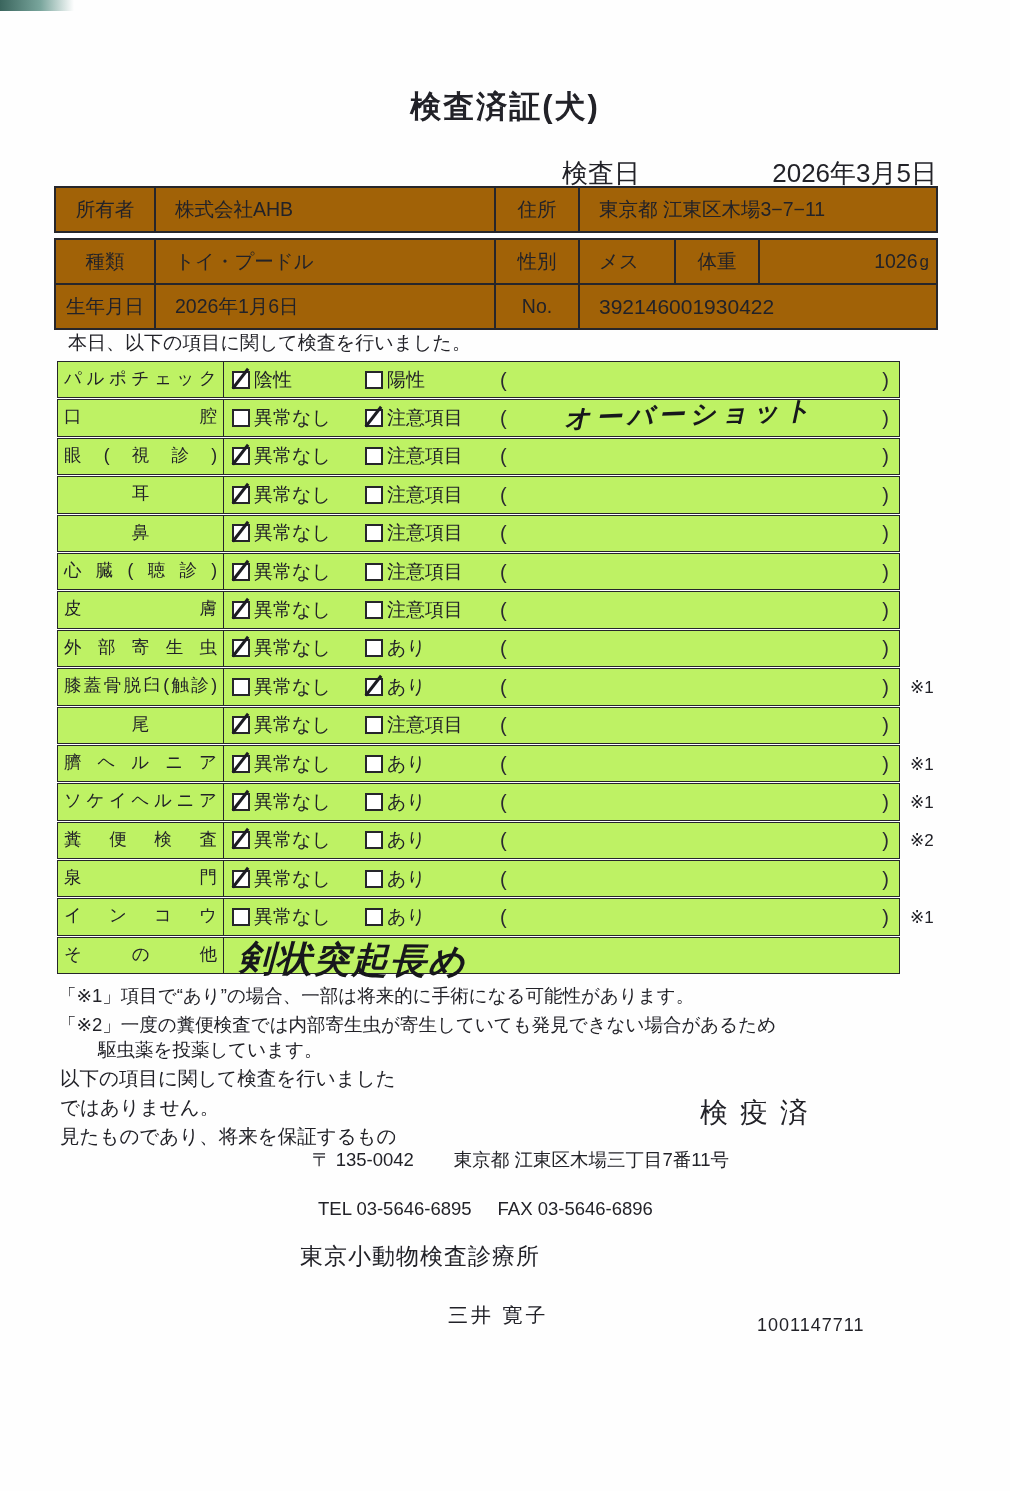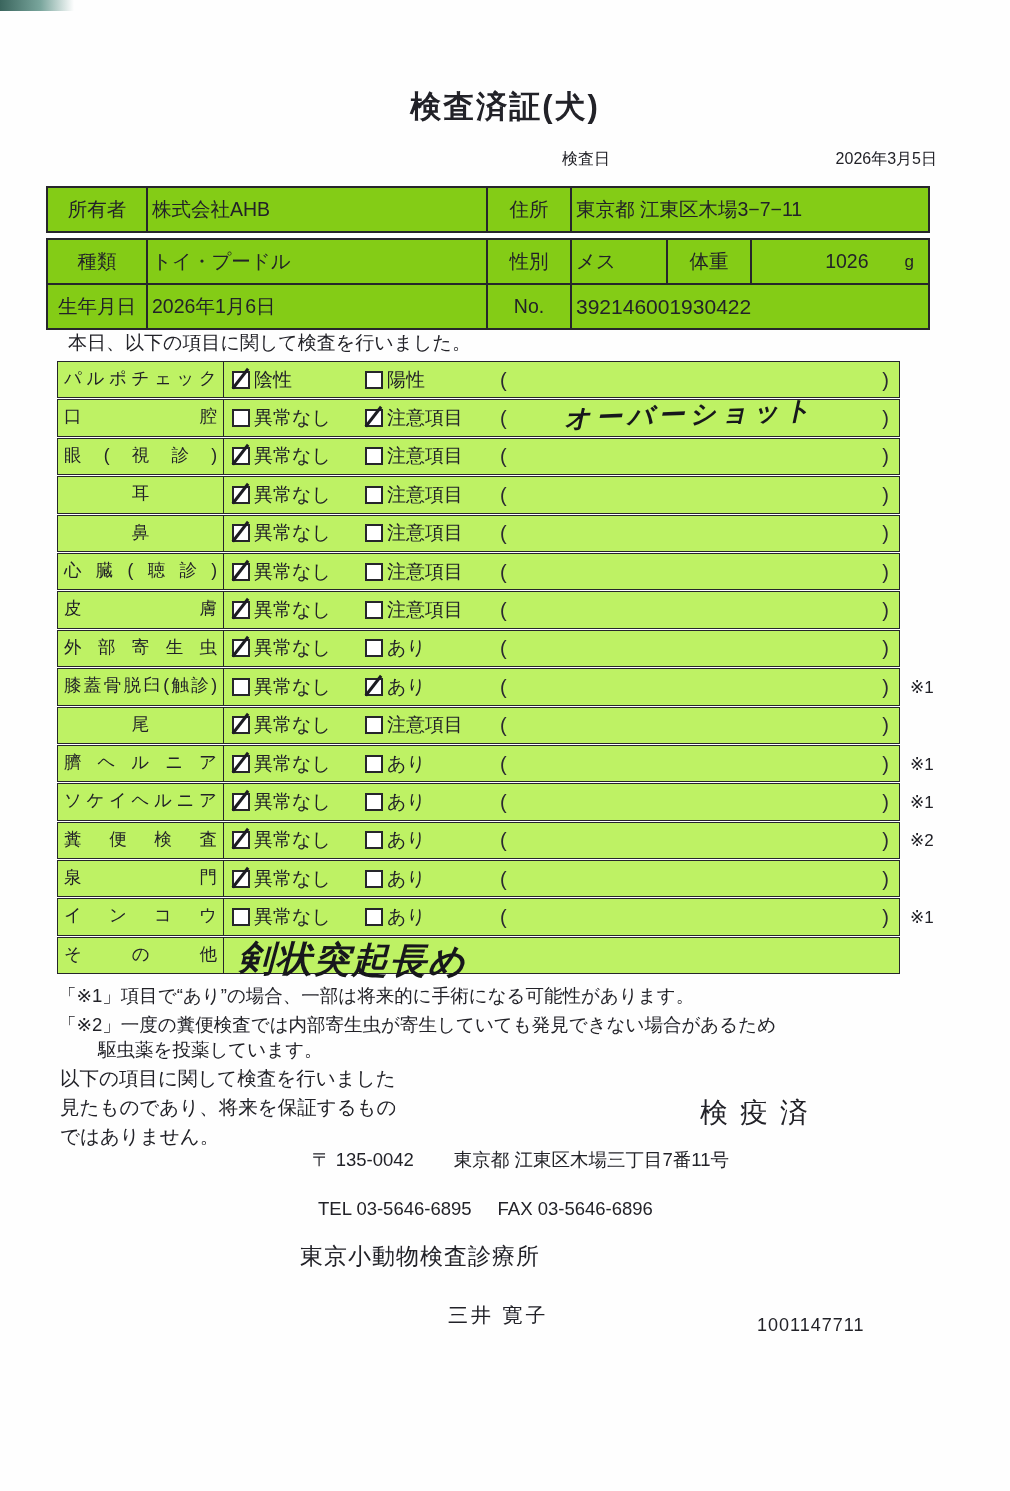--- a/index.html
+++ b/index.html
@@ -14,43 +14,43 @@
   }
   .corner-artifact {
     position:absolute; top:0; left:0; width:74px; height:11px;
     background:linear-gradient(90deg,#3a655d 0%,#7aa69d 55%,rgba(170,205,196,0) 100%);
   }
   .title {
     position:absolute; top:86px; left:0; width:100%;
     text-align:center; font-size:31px; font-weight:bold; letter-spacing:2px;
   }
   .date-line {
-    position:absolute; top:149px; left:562px; width:375px;
-    display:flex; justify-content:space-between; font-size:16px;
+    position:absolute; top:156px; left:562px; width:375px;
+    display:flex; justify-content:space-between; font-size:26px;
   }
   
   .tbl {
-    position:absolute; left:46px; width:884px;
-    border:2.5px solid #26262b; box-sizing:border-box; background:#84cc16;
+    position:absolute; left:54px; width:884px;
+    border:2.5px solid #26262b; box-sizing:border-box; background:#a16207;
   }
   .tbl-row { display:flex; height:43px; }
   .tbl-row + .tbl-row { border-top:2px solid #26262b; }
   .cell {
     display:flex; align-items:center; box-sizing:border-box;
     font-size:19.5px; white-space:nowrap; overflow:visible;
   }
   .cell.lbl { justify-content:center; }
-  .cell.val { padding-left:4px; }
+  .cell.val { padding-left:19px; }
   .br { border-right:2px solid #26262b; }
   .w-label { width:100px; }
   .w-value { width:340px; }
   .w-label2 { width:84px; }
   .w-sex { width:96px; }
   .w-wlabel { width:84px; }
-  .cell.weight { flex:1; justify-content:flex-end; padding-right:14px; gap:36px; }
+  .cell.weight { flex:1; justify-content:flex-end; padding-right:7px; gap:2px; }
   .cell.flex1 { flex:1; }
   .unit { font-size:17px; }
   .intro { position:absolute; top:330px; left:68px; font-size:19px; }
 
   
   .exam { position:absolute; top:361px; left:57px; width:843px; }
   .exam-row {
     position:relative; display:flex; box-sizing:border-box;
     height:37.4px; border:1.8px solid #26262b; margin-bottom:1px; background:#bef264;
   }
@@ -430,22 +430,22 @@
     </div>
 
   </div>
 
   <div class="fn fn1">「※1」項目で“あり”の場合、一部は将来的に手術になる可能性があります。</div>
   <div class="fn fn2">「※2」一度の糞便検査では内部寄生虫が寄生していても発見できない場合があるため</div>
   <div class="fn fn2b">駆虫薬を投薬しています。</div>
 
   <div class="disclaimer">
     <div>以下の項目に関して検査を行いました</div>
+    <div>ではありません。</div>
     <div>見たものであり、将来を保証するもの</div>
-    <div>ではありません。</div>
   </div>
 
   <div class="stamp">検疫済</div>
 
   <div class="addr-line">
     <span>〒 135-0042</span>
     <span>東京都 江東区木場三丁目7番11号</span>
   </div>
   <div class="tel-line">
     <span>TEL 03-5646-6895</span>

